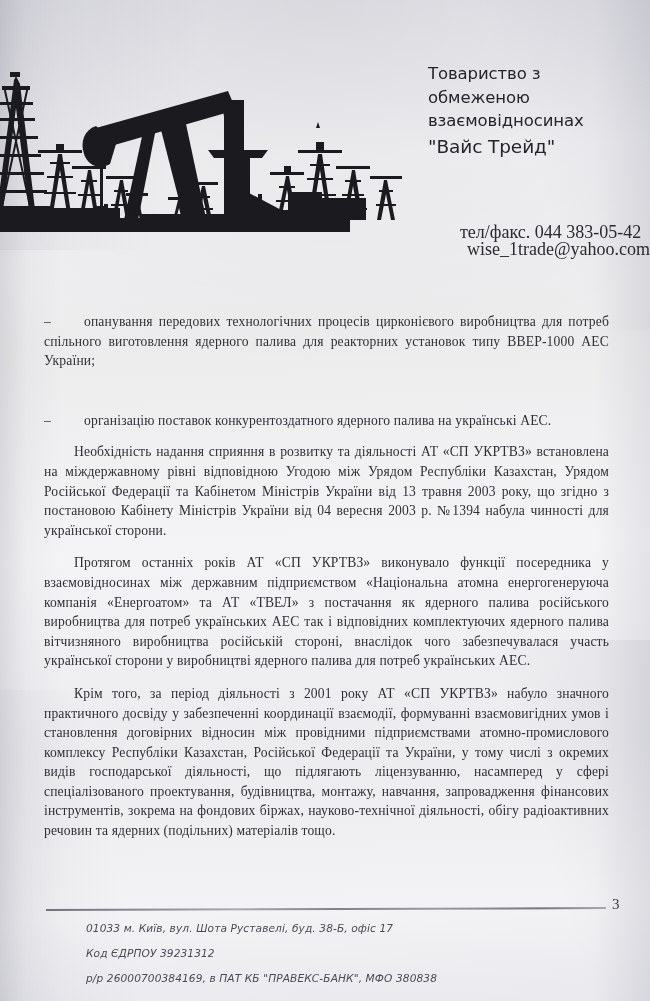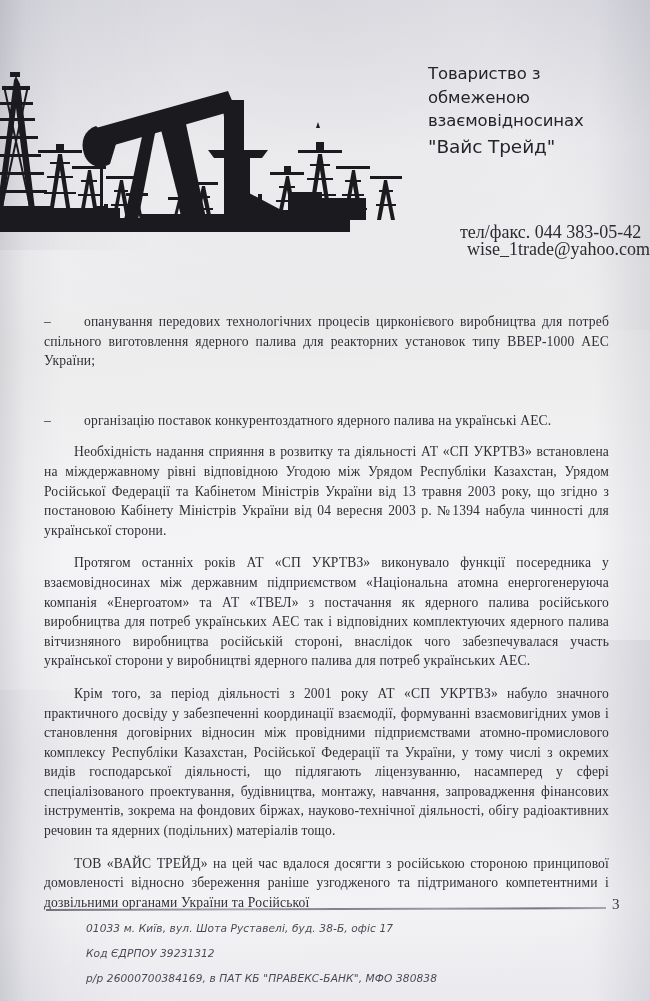--- a/index.html
+++ b/index.html
@@ -217,21 +217,20 @@
     <p class="bullet"><span class="dash">–</span><span>опанування передових технологічних процесів цирконієвого виробництва для потреб спільного виготовлення ядерного палива для реакторних установок типу ВВЕР-1000 АЕС України;</span></p>
 
     <p class="bullet last"><span class="dash">–</span><span>організацію поставок конкурентоздатного ядерного палива на українські АЕС.</span></p>
 
     <p class="tight">Необхідність надання сприяння в розвитку та діяльності АТ «СП УКРТВЗ» встановлена на міждержавному рівні відповідною Угодою між Урядом Республіки Казахстан, Урядом Російської Федерації та Кабінетом Міністрів України від 13 травня 2003 року, що згідно з постановою Кабінету Міністрів України від 04 вересня 2003 р. №1394 набула чинності для української сторони.</p>
 
     <p class="tight">Протягом останніх років АТ «СП УКРТВЗ» виконувало функції посередника у взаємовідносинах між державним підприємством «Національна атомна енергогенеруюча компанія «Енергоатом» та АТ «ТВЕЛ» з постачання як ядерного палива російського виробництва для потреб українських АЕС так і відповідних комплектуючих ядерного палива вітчизняного виробництва російській стороні, внаслідок чого забезпечувалася участь української сторони у виробництві ядерного палива для потреб українських АЕС.</p>
 
     <p class="tight">Крім того, за період діяльності з 2001 року АТ «СП УКРТВЗ» набуло значного практичного досвіду у забезпеченні координації взаємодії, формуванні взаємовигідних умов і становлення договірних відносин між провідними підприємствами атомно-промислового комплексу Республіки Казахстан, Російської Федерації та України, у тому числі з окремих видів господарської діяльності, що підлягають ліцензуванню, насамперед у сфері спеціалізованого проектування, будівництва, монтажу, навчання, запровадження фінансових інструментів, зокрема на фондових біржах, науково-технічної діяльності, обігу радіоактивних речовин та ядерних (подільних) матеріалів тощо.</p>
 
-    <p>ТОВ «ВАЙС ТРЕЙД»  на цей час вдалося досягти з російською стороною принципової домовленості відносно збереження раніше узгодженого та підтриманого компетентними і дозвільними органами України та Російської</p>
 
   </div>
 
   <div class="rule"></div>
   <div class="pageno">3</div>
 
   <div class="footer">
     <div>01033 м. Київ, вул. Шота Руставелі, буд. 38-Б, офіс 17</div>
     <div>Код ЄДРПОУ 39231312</div>
     <div>р/р 26000700384169, в ПАТ КБ "ПРАВЕКС-БАНК", МФО 380838</div>

